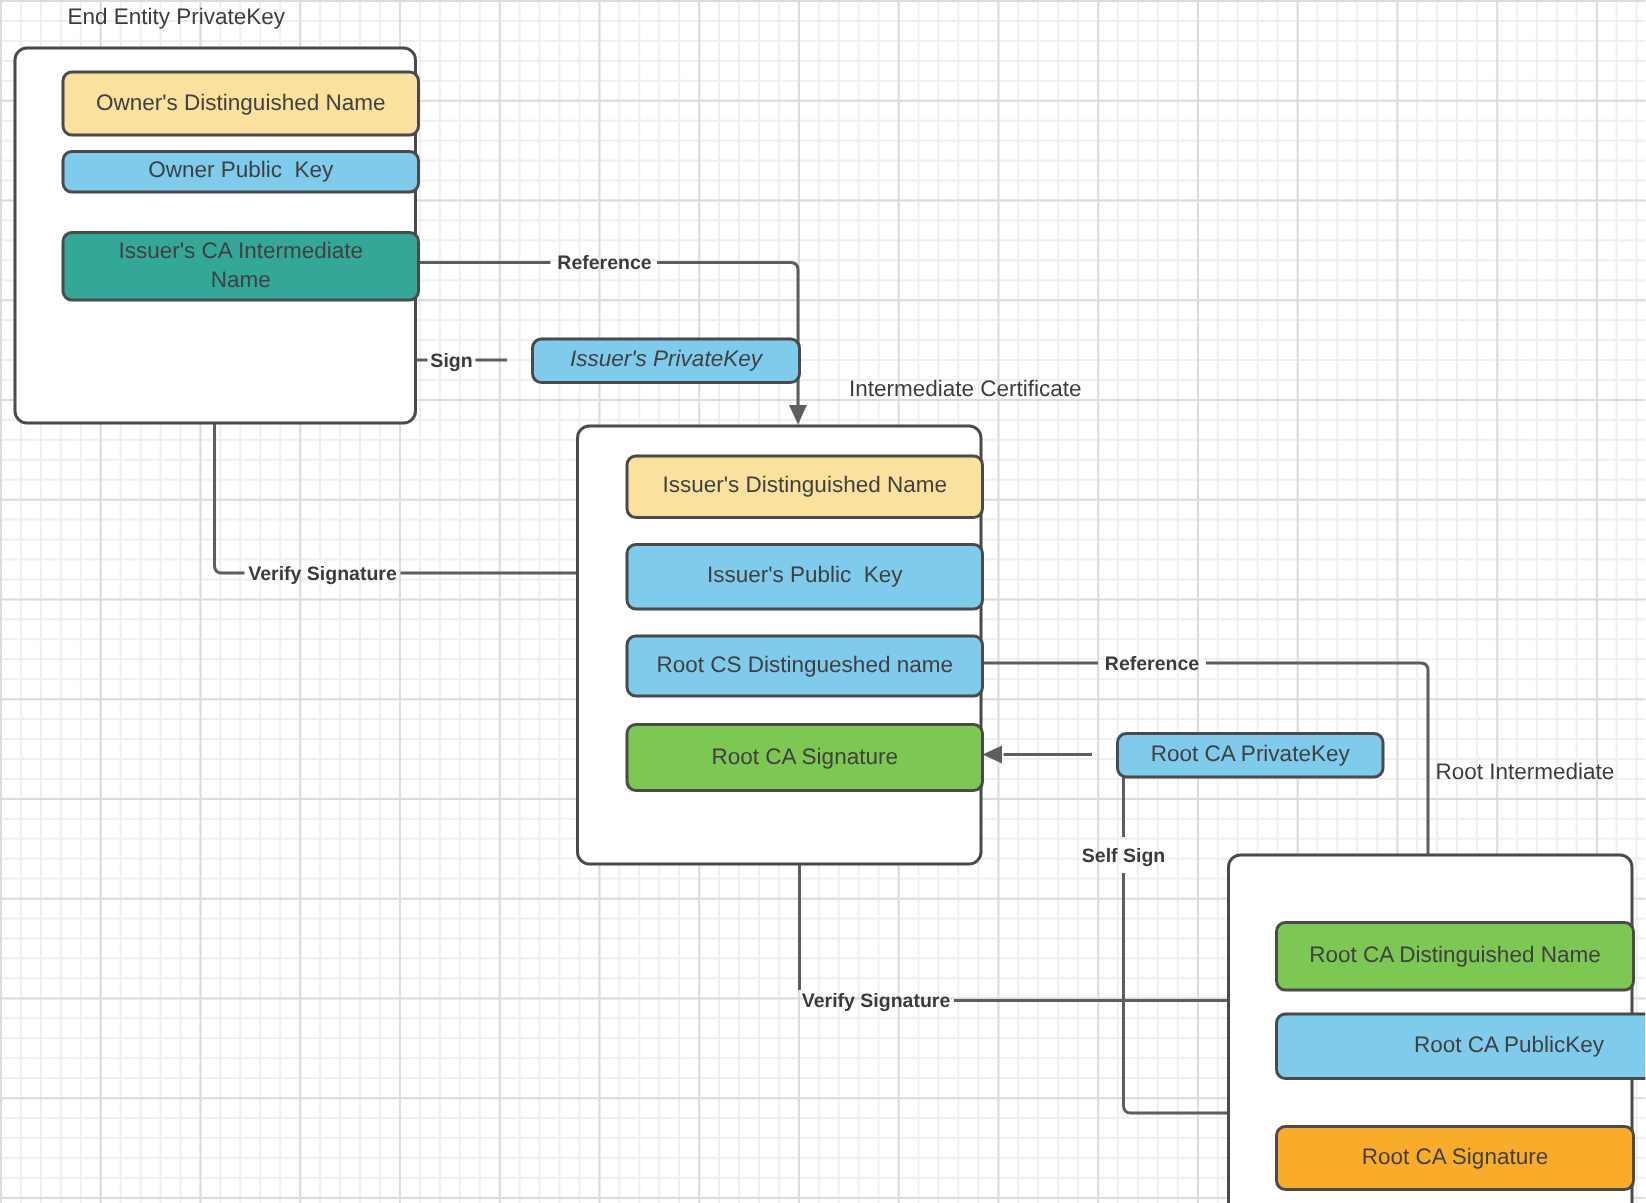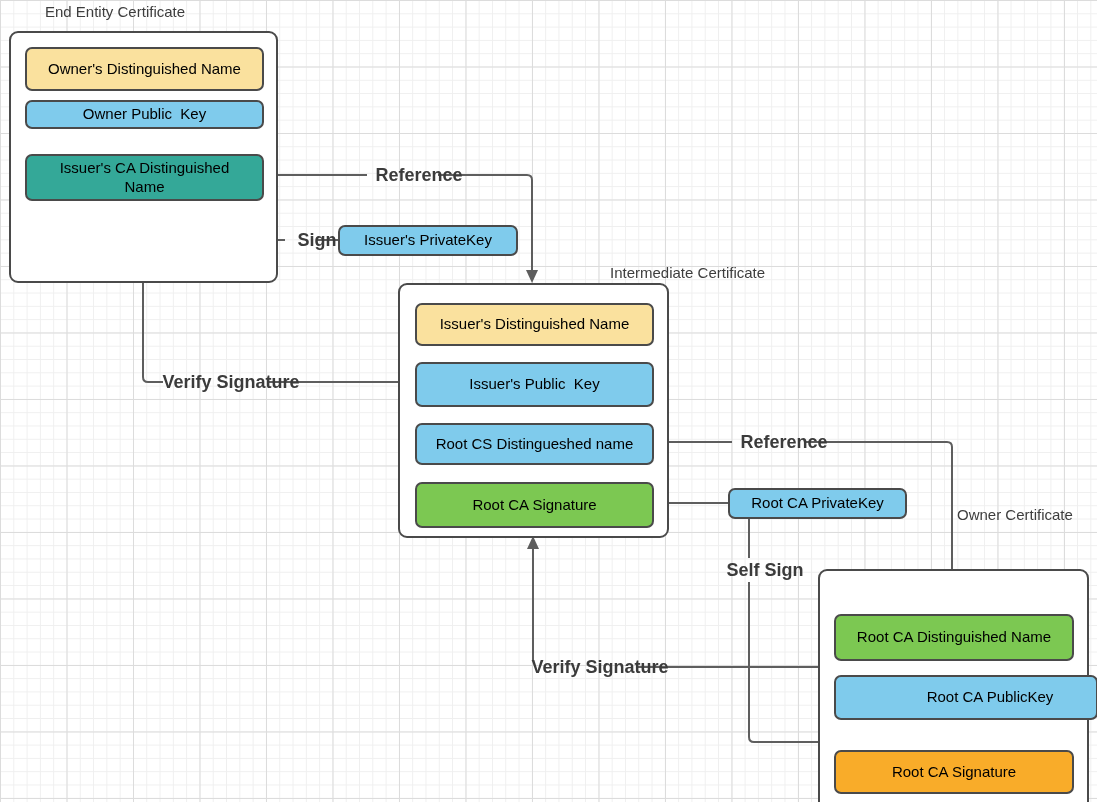--- a/index.html
+++ b/index.html
@@ -41,42 +41,42 @@
   .field, .keybox {
     position: absolute;
     border: 2px solid #4a4a4a;
     border-radius: 7px;
     box-sizing: border-box;
     display: flex;
     align-items: center;
     justify-content: center;
     text-align: center;
     font-size: 15px;
-    color: #000000;
+    color: #404040;
     line-height: 1.25;
     white-space: pre-wrap;
     z-index: 2;
+    margin-left: 16px;
   }
   .edge-label {
     position: absolute;
     transform: translate(-50%, -50%);
-    font-size: 18px;
+    font-size: 13px;
     font-weight: bold;
     color: #3b3b3b;
     white-space: nowrap;
     z-index: 3;
-    margin-left: 16px;
   }
   
   #grp-end  { left:9px;   top:31px;  width:269px; height:252px; }
-  #grp-int  { left:398px; top:283px; width:271px; height:255px; }
+  #grp-int  { left:384px; top:283px; width:271px; height:294px; }
   #grp-root { left:818px; top:569px; width:271px; height:253px; }
   
   #title-end  { left:45px;  top:3px; }
-  #title-int  { left:566px; top:264px;margin-left:44px; }
+  #title-int  { left:566px; top:251px; }
   #title-root { left:957px; top:506px; }
   
   #ee-f0 { left:14px; top:14px;  width:239px; height:44px; }
   #ee-f1 { left:14px; top:67px;  width:239px; height:29px; }
   #ee-f2 { left:14px; top:121px; width:239px; height:47px; }
   #ee-f3 { left:14px; top:179px; width:239px; height:47px; }
   
   #in-f0 { left:15px; top:18px;  width:239px; height:43px; }
   #in-f1 { left:15px; top:77px;  width:239px; height:45px; }
   #in-f2 { left:15px; top:138px; width:239px; height:42px; }
@@ -131,45 +131,45 @@
       <path d="M749 582 V737 Q749 742 754 742 H818"></path>
       <polygon points="831,742 818,736 818,748" fill="#5E5E5E" stroke="none"></polygon>
     </g>
     <g>
       <path d="M832 667 H636"></path>
       <path d="M533 660 V549"></path>
       <polygon points="533,536 527,549 539,549" fill="#5E5E5E" stroke="none"></polygon>
     </g>
   </svg>
 
-  <div class="group-title" id="title-end">End Entity Certificate</div>
+  <div class="group-title" id="title-end">End Entity PrivateKey</div>
   <div class="group-title" id="title-int">Intermediate Certificate</div>
-  <div class="group-title" id="title-root">Owner Certificate</div>
+  <div class="group-title" id="title-root">Root Intermediate</div>
 
   <div class="group" id="grp-end">
     <div class="field" id="ee-f0" style="background: rgb(250, 225, 158);">Owner's Distinguished Name</div>
     <div class="field" id="ee-f1" style="background: rgb(127, 203, 236);">Owner Public  Key</div>
-    <div class="field" id="ee-f2" style="background: rgb(52, 168, 152);">Issuer's CA Distinguished
+    <div class="field" id="ee-f2" style="background: rgb(52, 168, 152);">Issuer's CA Intermediate
 Name</div>
   </div>
 
   <div class="group" id="grp-int">
     <div class="field" id="in-f0" style="background: rgb(250, 225, 158);">Issuer's Distinguished Name</div>
     <div class="field" id="in-f1" style="background: rgb(127, 203, 236);">Issuer's Public  Key</div>
     <div class="field" id="in-f2" style="background: rgb(127, 203, 236);">Root CS Distingueshed name</div>
     <div class="field" id="in-f3" style="background: rgb(124, 200, 82);">Root CA Signature</div>
   </div>
 
   <div class="group" id="grp-root">
     <div class="field" id="rt-f0" style="background: rgb(124, 200, 82);">Root CA Distinguished Name</div>
     <div class="field" id="rt-f1" style="background: rgb(127, 203, 236);">Root CA PublicKey</div>
     <div class="field" id="rt-f2" style="background: rgb(249, 172, 41);">Root CA Signature</div>
   </div>
 
-  <div class="keybox" id="key-issuer" style="background: rgb(127, 203, 236);">Issuer's PrivateKey</div>
+  <div class="keybox" id="key-issuer" style="background: rgb(127, 203, 236); font-style: italic;">Issuer's PrivateKey</div>
   <div class="keybox" id="key-root" style="background: rgb(127, 203, 236);">Root CA PrivateKey</div>
 
   <div class="edge-label" id="lbl-ref-top">Reference</div>
   <div class="edge-label" id="lbl-sign">Sign</div>
   <div class="edge-label" id="lbl-ver-left">Verify Signature</div>
   <div class="edge-label" id="lbl-ref-right">Reference</div>
   <div class="edge-label" id="lbl-self-sign">Self Sign</div>
   <div class="edge-label" id="lbl-ver-bottom">Verify Signature</div>
 
 </div>

